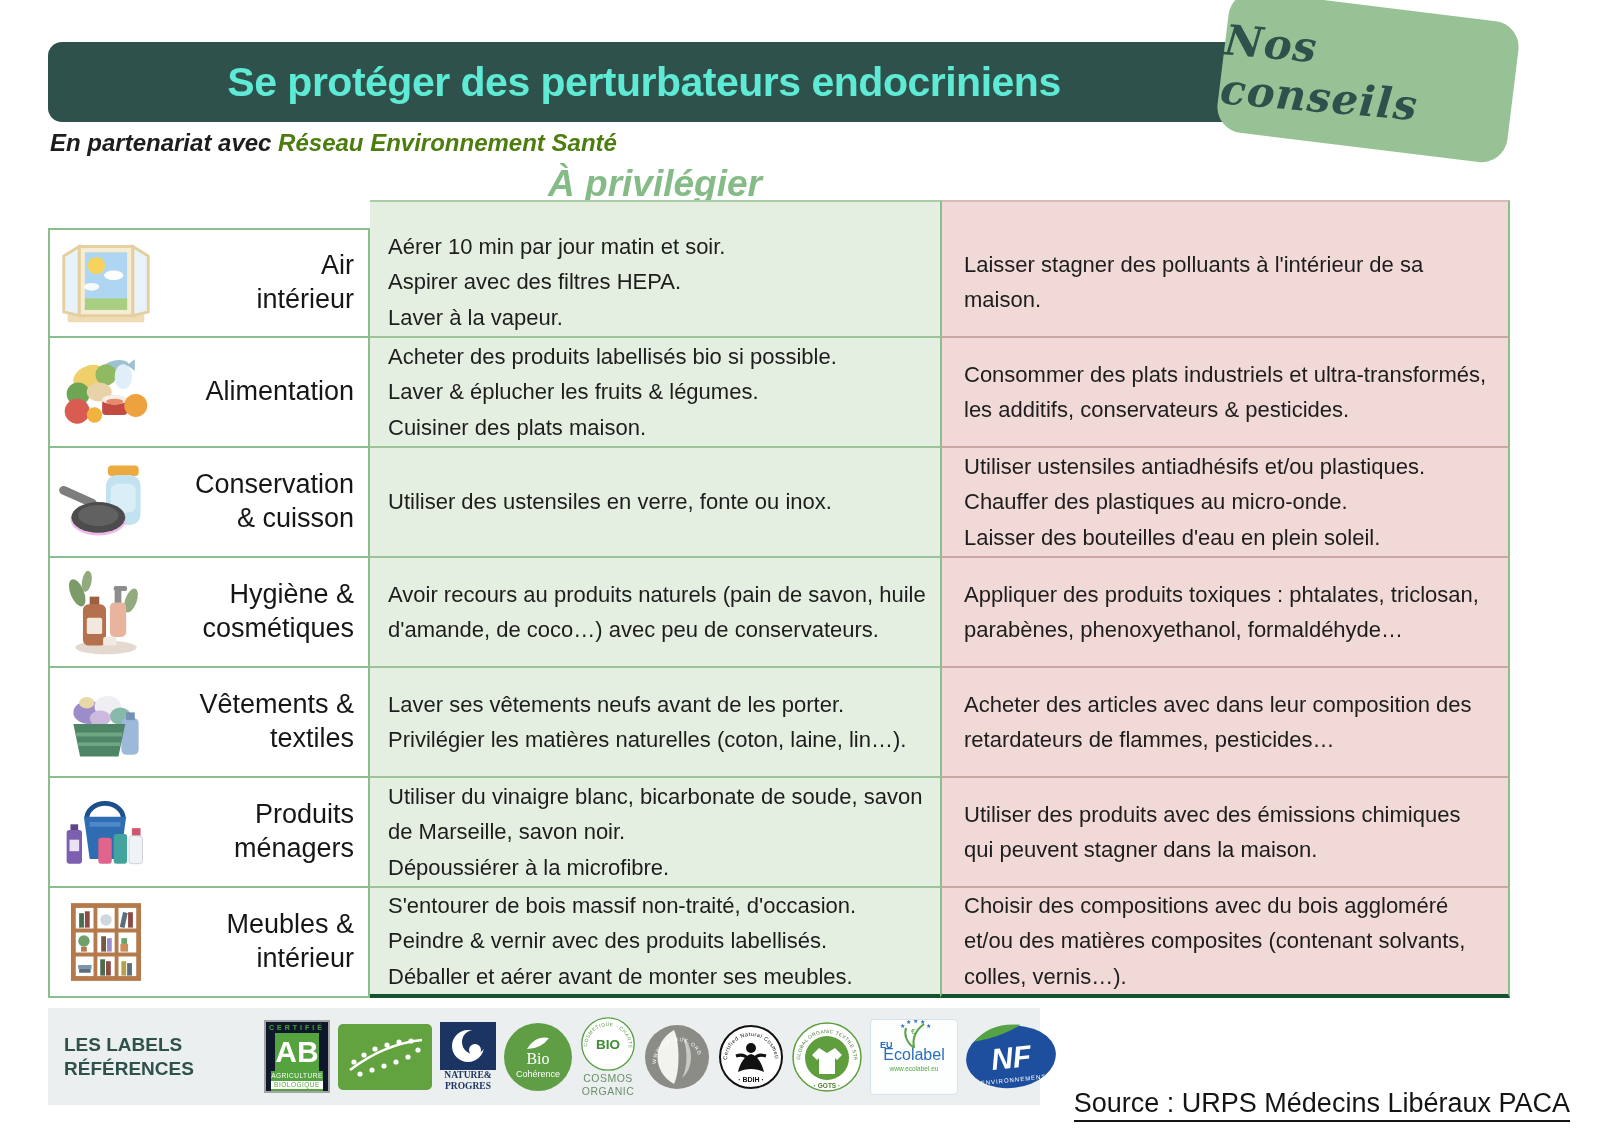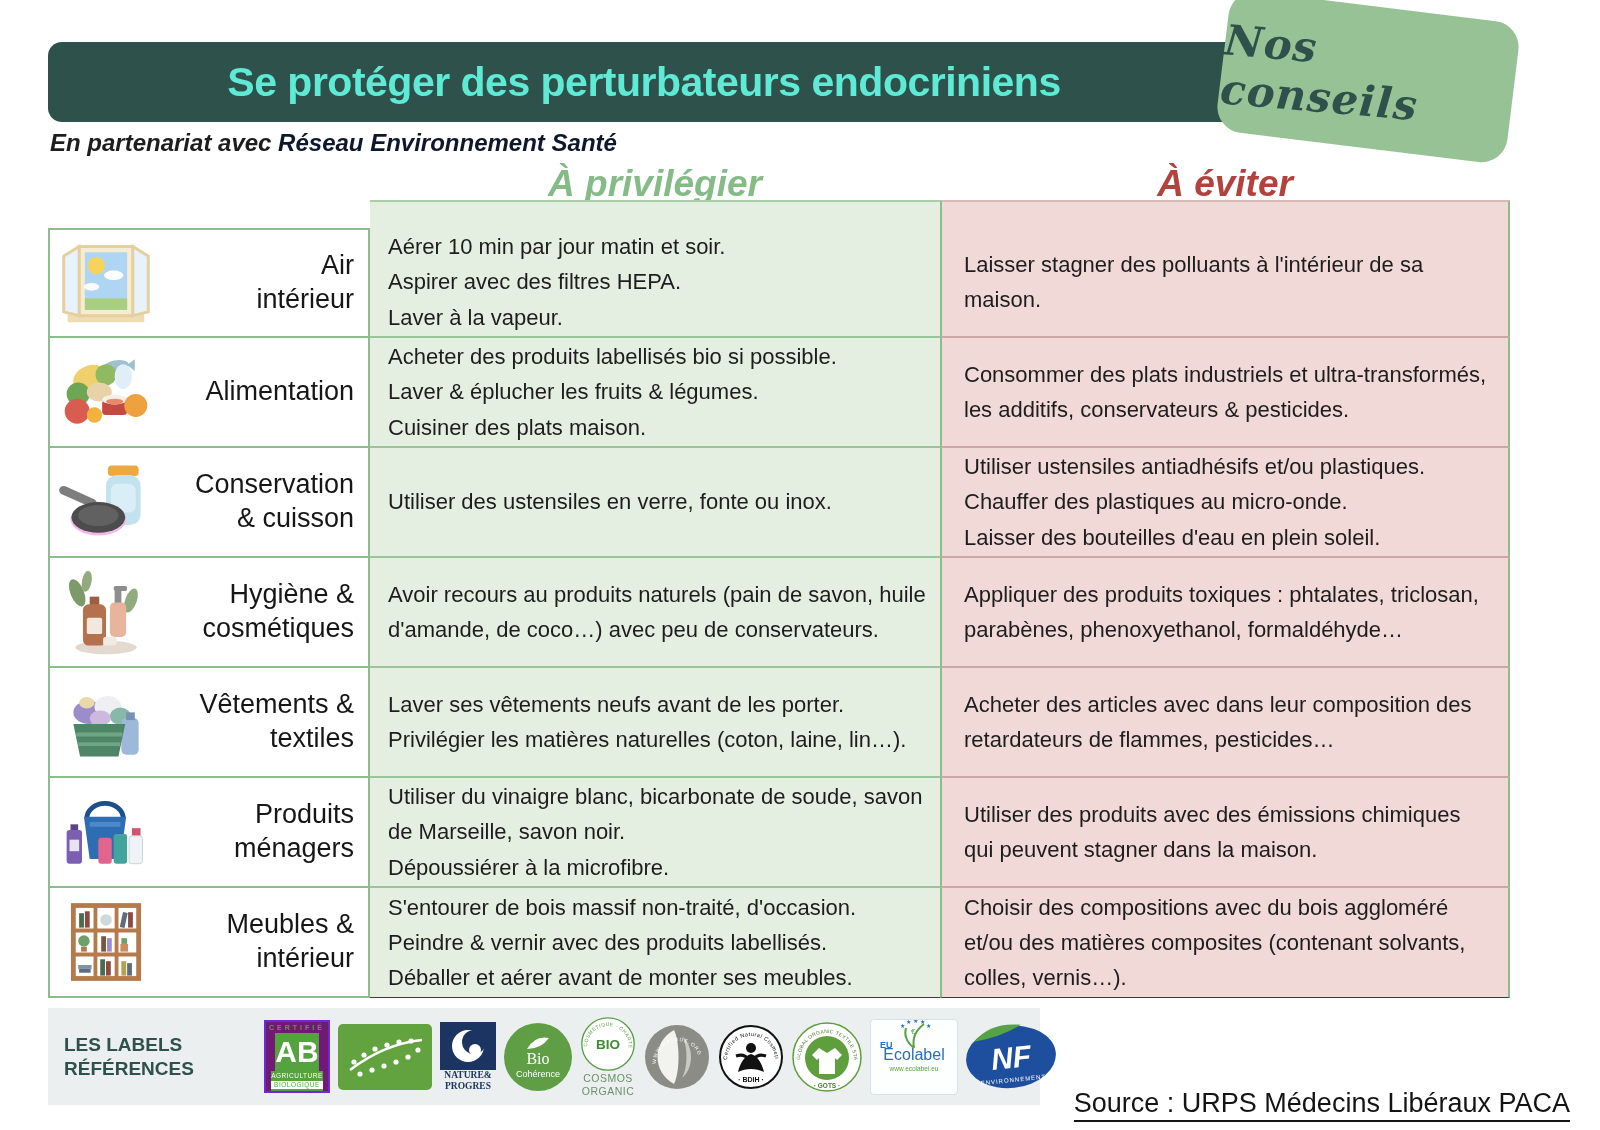--- a/index.html
+++ b/index.html
@@ -20,21 +20,21 @@
   .badge {
     position:absolute; left:1222px; top:6px; width:292px; height:142px;
     background:#97c295; border-radius:26px; transform:rotate(7deg);
     display:flex; align-items:center; justify-content:center;
   }
   .badge span {
     font-family:"DejaVu Serif", serif; font-style:italic; font-weight:bold;
     font-size:42px; color:#2e524b; letter-spacing:1px; transform:rotate(-2deg);
   }
   .subtitle { position:absolute; left:50px; top:129px; font-size:24px; font-weight:bold; font-style:italic; }
-  .subtitle .org { color:#0f172a; }
+  .subtitle .org { color:#4d7c0f; }
 
   
   .col-head { position:absolute; top:163px; width:570px; text-align:center;
               font-size:37px; font-weight:bold; font-style:italic; }
   .col-head.do    { left:370px; color:#84bb86; }
   .col-head.avoid { left:940px; color:#b2423d; }
 
   
   .table {
     position:absolute; left:48px; top:200px; width:1462px;
@@ -56,35 +56,35 @@
     flex:1; text-align:right; font-size:27px; line-height:1.25; color:#161616; white-space:pre-line;
   }
   .do-cell {
     border-bottom:2px solid #9cc49a; display:flex; align-items:center; padding:4px 14px 4px 18px;
     white-space:pre-line;
   }
   .avoid-cell {
     border-bottom:2px solid #c9a8a6; border-left:2px solid #8cbd8c; border-right:2px solid #8cbd8c;
     display:flex; align-items:center; padding:4px 16px 4px 22px; white-space:pre-line;
   }
-  .row-last.do-cell, .row-last.avoid-cell { border-bottom:1px solid #14532d; }
+  .row-last.do-cell, .row-last.avoid-cell { border-bottom:4px solid #14532d; }
 
   
   .footer-strip {
     position:absolute; left:48px; top:1008px; width:992px; height:97px;
     background:#eceff0; display:flex; align-items:center;
   }
   .labels-title {
     margin-left:16px; font-size:19px; font-weight:bold; color:#2e524b; line-height:1.25; flex:0 0 200px;
   }
   .logos { display:flex; align-items:center; gap:8px; }
 
   .logo { flex:0 0 auto; display:flex; flex-direction:column; align-items:center; }
   
-  .logo-ab { width:66px; background:#701a75; border:2px solid #6d28d9; }
+  .logo-ab { width:66px; background:#0f172a; border:2px solid #a3a3a3; }
   .ab-top { font-size:7px; font-weight:bold; color:#4da23f; letter-spacing:3px; text-align:center; padding:2px 0; }
   .ab-main { background:#54a33f; color:#fff; font-size:30px; font-weight:bold; text-align:center; line-height:38px; height:38px; }
   .ab-bottom { background:#54a33f; color:#fff; font-size:6.5px; text-align:center; line-height:1.35; padding:1px 0 2px; letter-spacing:.5px; }
   
   .circle-logo { border-radius:50%; display:flex; flex-direction:column; align-items:center; justify-content:center; }
   
   .np-box { width:56px; height:48px; background:#1c3461; display:flex; align-items:center; justify-content:center; }
   .np-text { font-family:"Liberation Serif", serif; font-size:9.5px; font-weight:bold; color:#1c3461; line-height:1.1; text-align:center; }
   
   .cosmos-sub { font-size:10.5px; color:#6a8f6a; line-height:1.15; text-align:center; letter-spacing:.5px; }
@@ -113,21 +113,20 @@
 
   <div class="title-bar">
     <h1>Se protéger des perturbateurs endocriniens</h1>
   </div>
   <div class="badge">
     <span>Nos conseils</span>
   </div>
   <div class="subtitle"><span>En partenariat avec </span><span class="org">Réseau Environnement Santé</span></div>
 
   <div class="col-head do">À privilégier</div>
-  <div class="col-head avoid">À éviter</div>
 
   <div class="table">
     <div></div>
     <div class="do-bg strip-do"></div>
     <div class="avoid-bg strip-avoid"></div>
 
     <div class="cat-cell first">
       <svg class="cat-icon" viewBox="0 0 100 100">
         <rect x="10" y="82" width="80" height="9" rx="2" fill="#efdcb4"></rect>
         <rect x="22" y="12" width="56" height="72" fill="#f6ecd2" stroke="#e4cf9f" stroke-width="3"></rect>

